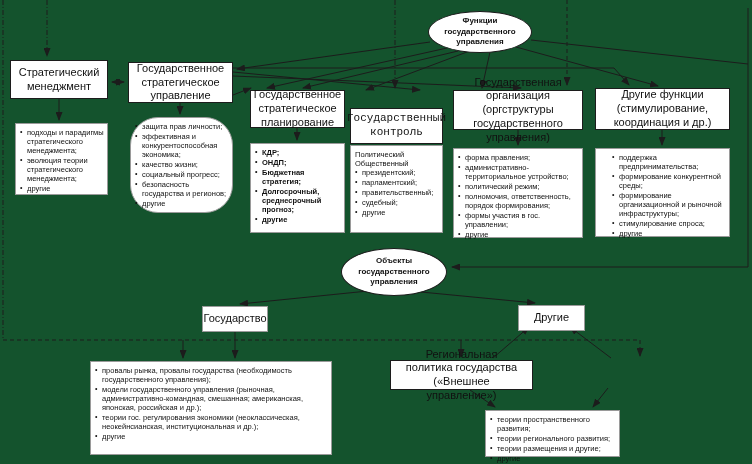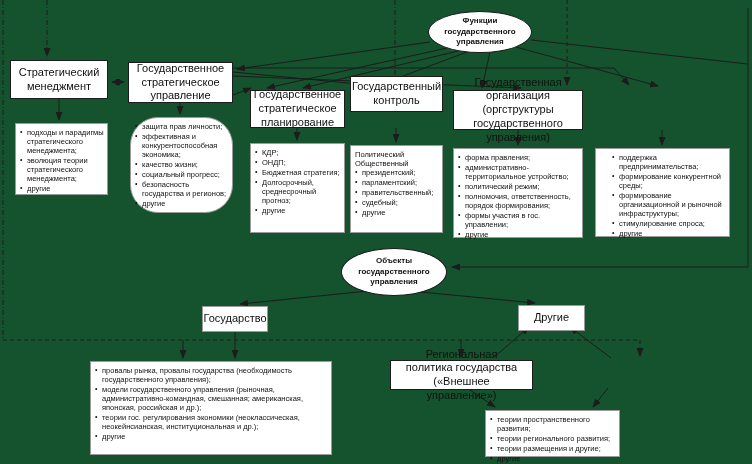--- a/index.html
+++ b/index.html
@@ -86,27 +86,30 @@
 менеджмент</div>
 
   <div class="node titlebox" style="left:128px;top:62px;width:105px;height:41px;">Государственное
 стратегическое
 управление</div>
 
   <div class="node titlebox" style="left:250px;top:90px;width:95px;height:38px;">Государственное
 стратегическое
 планирование</div>
 
-  <div class="node titlebox" style="left:350px;top:76px;width:93px;height:36px;">Государственный
+  <div class="node titlebox" style="left:350px;top:108px;width:93px;height:36px;font-family:Liberation Mono, monospace;">Государственный
 контроль</div>
 
   <div class="node titlebox" style="left:453px;top:90px;width:130px;height:40px;">Государственная
 организация (оргструктуры
 государственного управления)</div>
 
+  <div class="node titlebox" style="left:595px;top:88px;width:135px;height:42px;">Другие функции
+(стимулирование,
+координация и др.)</div>
 
   <div class="node listbox" style="left:15px;top:123px;width:93px;height:72px;">
 
   <div class="li">
         <span class="b">•</span>
         <span class="t">подходы и парадигмы стратегического менеджмента;</span>
       </div>
       <div class="li">
         <span class="b">•</span>
         <span class="t">эволюция теории стратегического менеджмента;</span>
@@ -138,21 +141,21 @@
       <div class="li">
         <span class="b">•</span>
         <span class="t">безопасность государства и регионов;</span>
       </div>
       <div class="li">
         <span class="b">•</span>
         <span class="t">другие</span>
       </div>
     </div>
 
-  <div class="node listbox" style="left:250px;top:143px;width:95px;height:90px;">
+  <div class="node listbox" style="left:250px;top:143px;width:95px;height:90px;font-weight:bold;">
 
   <div class="li">
         <span class="b">•</span>
         <span class="t">КДР;</span>
       </div>
       <div class="li">
         <span class="b">•</span>
         <span class="t">ОНДП;</span>
       </div>
       <div class="li">

